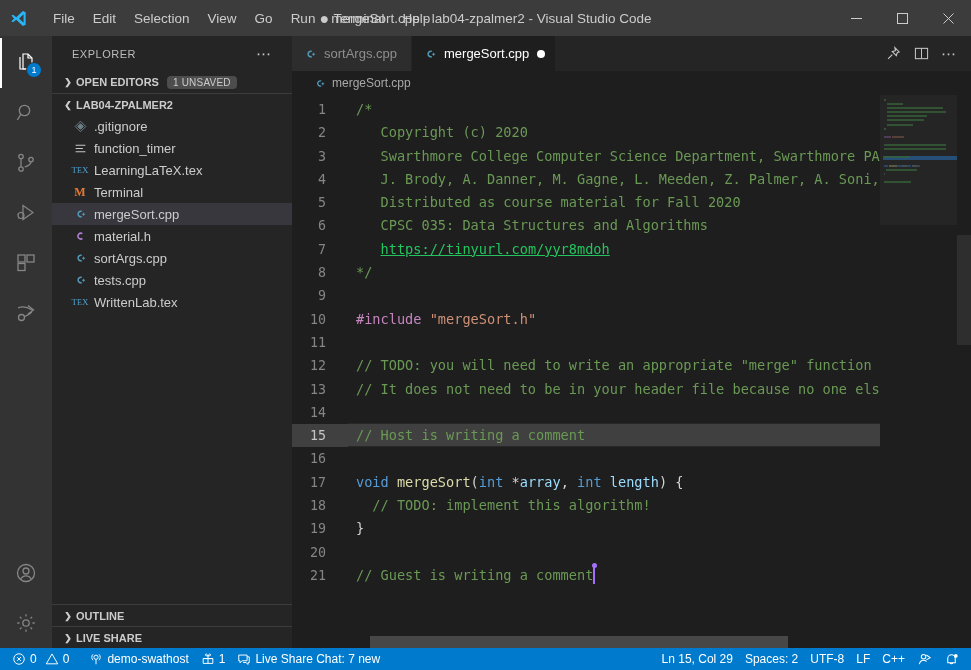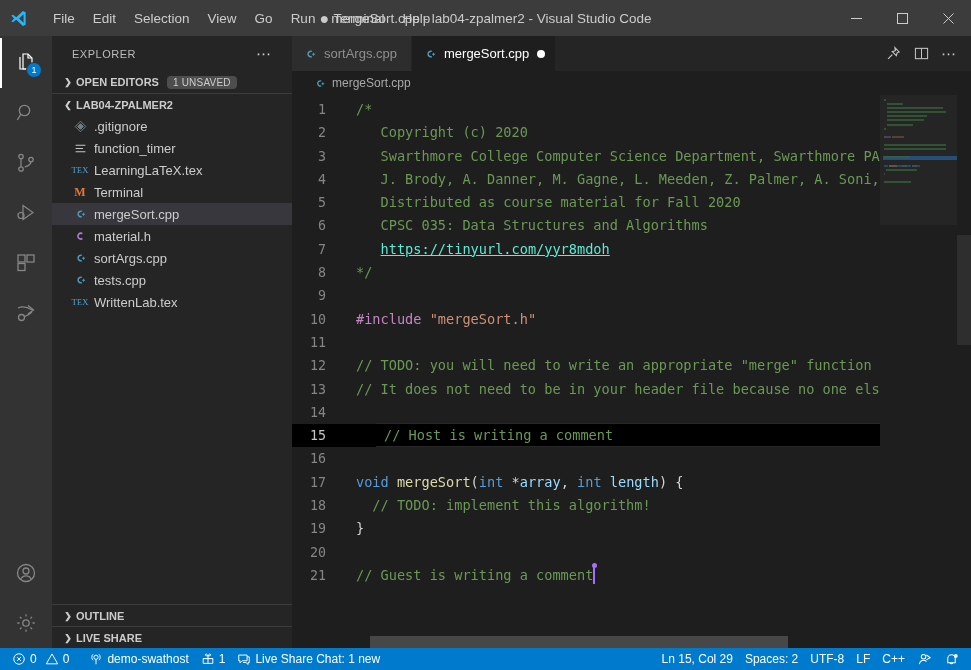--- a/index.html
+++ b/index.html
@@ -131,23 +131,23 @@
     width: 56px; flex: 0 0 56px; text-align: right; padding-right: 22px;
     color: #858585; font-family: "DejaVu Sans Mono", monospace; font-size: 13.3px;
   }
   .lnum.cur { color: #c6c6c6; }
   .ltext { flex: 1 1 auto; padding-left: 8px; color: #d4d4d4; position: relative; }
   .cl.current .ltext::before {
     content: ""; position: absolute; left: 0; right: -600px; top: -1px; bottom: 0;
     border-top: 1px solid #282828; border-bottom: 1px solid #282828;
     pointer-events: none;
   }
-  .cl.current { background: #000000; gap: 28px; }
+  .cl.current { background: #404040; }
   .cmt { color: #6a9955; }
-  .cmt-link { color: #5eead4; text-decoration: underline; }
+  .cmt-link { color: #22c55e; text-decoration: underline; }
   .kw { color: #569cd6; }
   .kw2 { color: #c586c0; }
   .fn { color: #dcdcaa; }
   .str { color: #ce9178; }
   .punc { color: #d4d4d4; }
   .var { color: #9cdcfe; }
   .guest-cursor {
     display: inline-block; width: 2px; height: 18px; background: #a371f7;
     vertical-align: -4px; position: relative;
   }
@@ -596,21 +596,21 @@
       </span>
       <span>1</span>
     </div>
     <div class="sb-item">
       <span class="sb-ico">
         <svg width="14" height="14" viewBox="0 0 16 16" fill="none" stroke="#ffffff" stroke-width="1.1">
             <path d="M2 3.5h9.5v6.5H6L3.4 12.3V10H2z"></path>
             <path d="M11.5 5.5H14V12h-1.3v2.2L10.2 12H7"></path>
           </svg>
       </span>
-      <span>Live Share Chat: 1 new</span>
+      <span>Live Share Chat: 7 new</span>
     </div>
 
     <div class="sb-right">
       <div class="sb-item">Ln 15, Col 29</div>
       <div class="sb-item">Spaces: 2</div>
       <div class="sb-item">UTF-8</div>
       <div class="sb-item">LF</div>
       <div class="sb-item">C++</div>
       <div class="sb-item">
         <span class="sb-ico">

